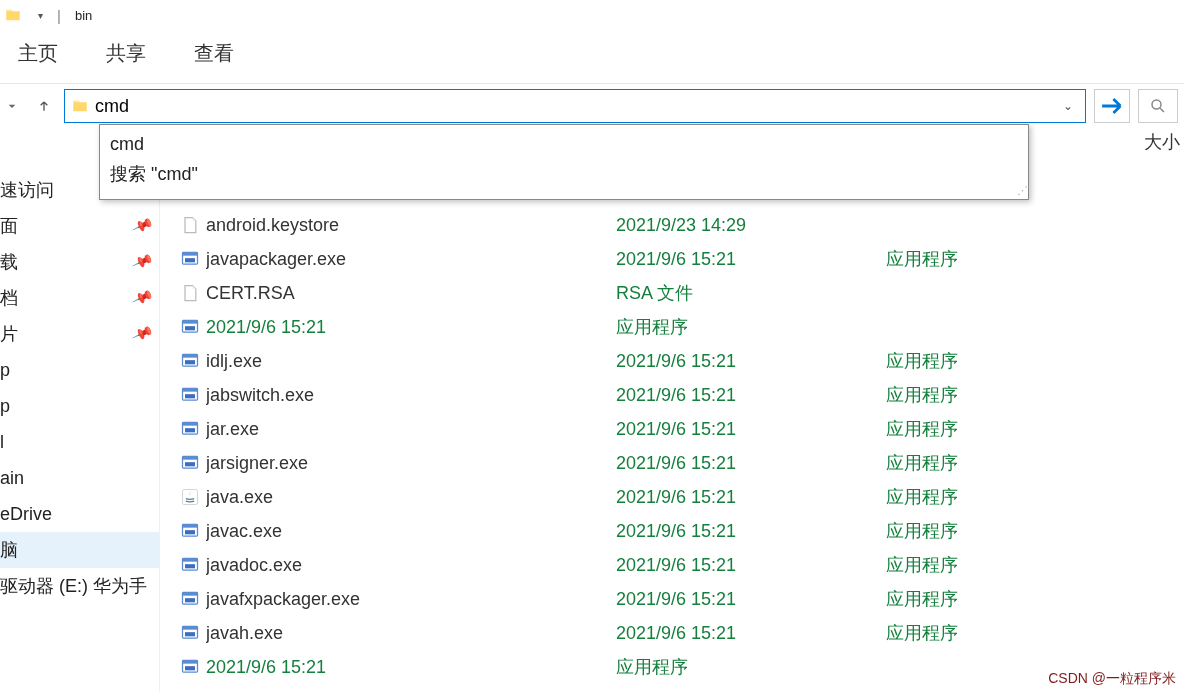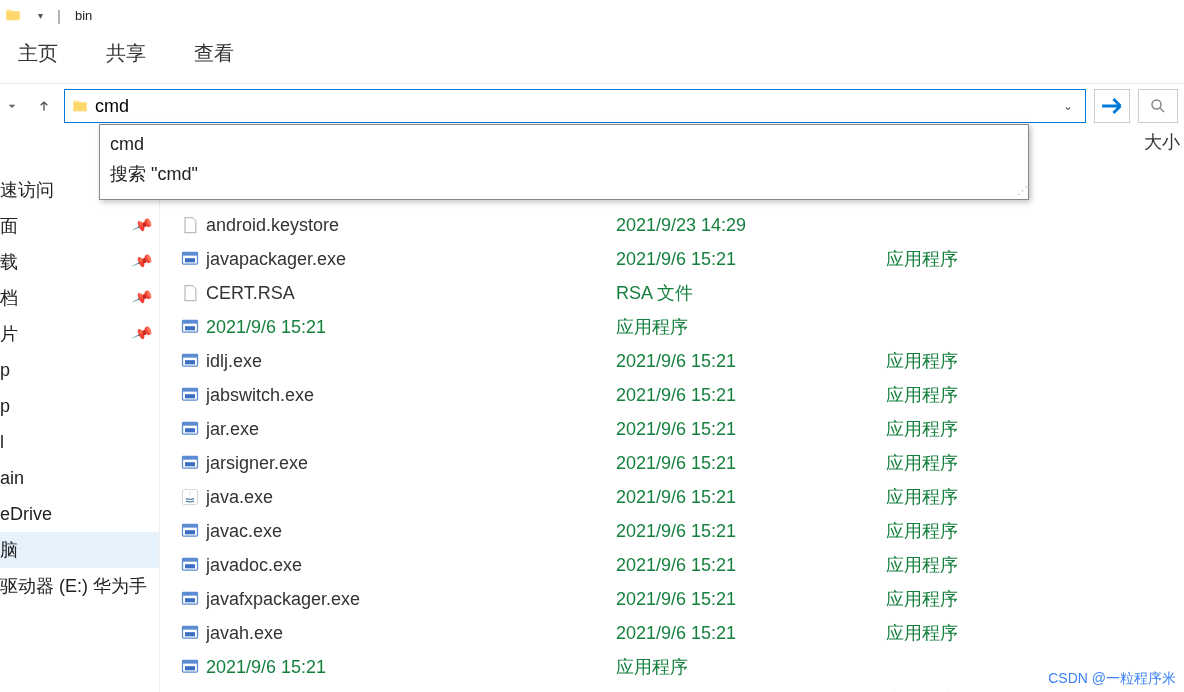--- a/index.html
+++ b/index.html
@@ -164,21 +164,21 @@
     height: 34px;
     align-items: center;
   }
   .row .fname { white-space: nowrap; overflow: hidden; }
   .row .fdate, .row .ftype { color: #15803d; }
 
   .watermark {
     position: absolute;
     right: 8px;
     bottom: 4px;
-    color: #3b82f6;
+    color: #7f1d1d;
     font-size: 14px;
     z-index: 50;
   }
 
   
   svg { display: block; }
 </style>
 </head>
 <body>
 

